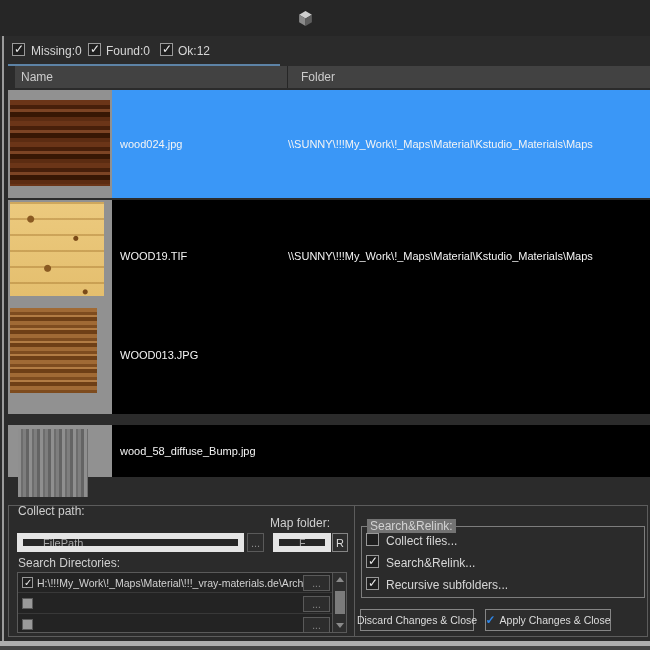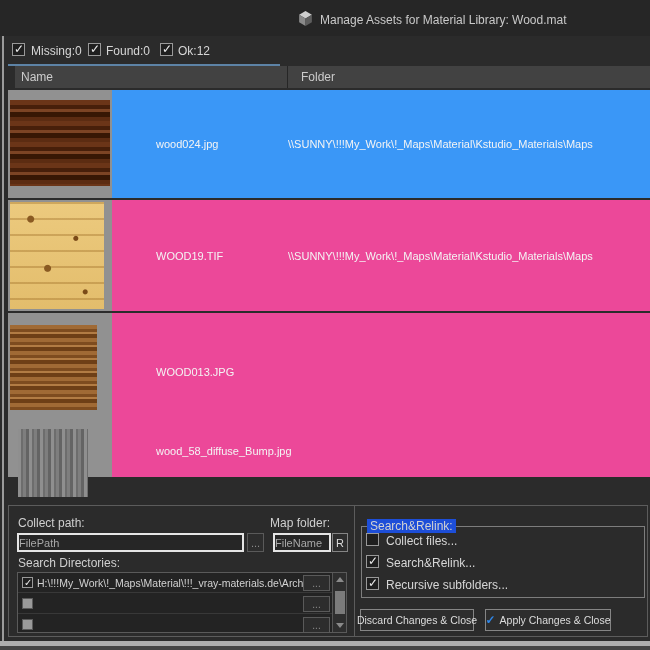--- a/index.html
+++ b/index.html
@@ -26,27 +26,27 @@
   .cb.gray { background:#9a9a9a; border-color:#5a5a5a; }
   .cb-label { position:absolute; font-size:12px; color:#d6d6d6; white-space:nowrap; }
 
   
   .thead { position:absolute; left:15px; top:66px; width:642px; height:22px; background:#424242; }
   .thead .hname { position:absolute; left:6px; top:4px; font-size:12px; color:#cccccc; }
   .thead .hfolder { position:absolute; left:286px; top:4px; font-size:12px; color:#cccccc; }
   .thead .hdiv { position:absolute; left:272px; top:0; width:1px; height:22px; background:#262626; }
   .sort-strip { position:absolute; left:8px; top:64px; width:272px; height:2px; background:#5d83a6; }
 
-  .trow { position:absolute; left:8px; width:642px; background:#ec4899; }
+  .trow { position:absolute; left:8px; width:642px; background:#000000; }
   .trow.sel { background:#3a97f7; }
   .thumbcell { position:absolute; left:0; top:0; width:104px; height:100%; background:#919191; }
   .thumb { position:absolute; }
   .cell-name, .cell-folder { position:absolute; top:50%; transform:translateY(-50%);
     font-size:11px; color:#f4f4f4; white-space:nowrap; }
-  .cell-name { left:112px;margin-left:36px; }
+  .cell-name { left:112px; }
   .cell-folder { left:280px; }
 
   
   .thumb1 { left:2px; top:10px; width:100px; height:86px;
     background:repeating-linear-gradient(180deg,#6b3518 0 5px,#471f0a 5px 9px,#7c4424 9px 12px,#371704 12px 17px,#5c2c12 17px 21px); }
   .thumb2 { left:2px; top:2px; width:94px; height:107px;
     background:
       radial-gradient(circle at 22% 16%, #8a5a22 0 3px, rgba(0,0,0,0) 4px),
       radial-gradient(circle at 70% 34%, #7a4a18 0 2px, rgba(0,0,0,0) 3px),
       radial-gradient(circle at 40% 62%, #8a5a22 0 3px, rgba(0,0,0,0) 4px),
@@ -55,60 +55,59 @@
       linear-gradient(180deg,#ecca7e,#e3bd6c); }
   .thumb3 { left:2px; top:12px; width:87px; height:85px;
     background:repeating-linear-gradient(180deg,#a06a35 0 4px,#7e4c1f 4px 7px,#b27c44 7px 9px,#6e3f16 9px 13px); }
   .thumb4 { left:10px; top:4px; width:70px; height:68px;
     background:repeating-linear-gradient(90deg,#8f8f8f 0 3px,#6d6d6d 3px 5px,#7e7e7e 5px 8px,#646464 8px 11px); }
 
   
   .panel-box { position:absolute; left:8px; top:505px; width:640px; height:132px; border:1px solid #5c5c5c; }
   .panel-vdiv { position:absolute; left:354px; top:505px; width:1px; height:132px; background:#5c5c5c; }
   .lbl { position:absolute; font-size:12px; color:#cfcfcf; white-space:nowrap; }
-  .txtin { position:absolute; height:19px; background:#262626; border:2px solid #e5e5e5;
-    color:#a8a8a8; font-size:11px; font-family:"Liberation Sans",sans-serif; padding:0 0; }
+  .txtin { position:absolute; height:19px; background:#262626; border:6px solid #e5e5e5;
+    color:#a8a8a8; font-size:11px; font-family:"Liberation Sans",sans-serif; padding:0 20px; }
   .btn { position:absolute; background:#2d2d2d; border:1px solid #858585; color:#dcdcdc;
     font-size:11px; display:flex; align-items:center; justify-content:center; white-space:nowrap; }
   .btn.dim { border-color:#5a5a5a; color:#8a8a8a; }
 
   
   .dirlist { position:absolute; left:17px; top:572px; width:330px; height:61px;
     background:#232323; border:1px solid #5a5a5a; overflow:hidden; }
   .dirrow { position:absolute; left:0; width:314px; height:20px; border-bottom:1px solid #383838; }
   .dirrow .cb { left:4px; top:4px; width:11px; height:11px; }
   .dirrow .cb.checked::after { font-size:10px; top:-1px; left:1px; }
   .dirtext { position:absolute; left:19px; top:4px; font-size:10.5px; color:#d2d2d2; white-space:nowrap; }
   .dirbrowse { left:285px; width:27px; height:16px; top:2px; font-size:10px; }
   .vscroll { position:absolute; left:314px; top:0; width:14px; height:59px; background:#2e2e2e; border-left:1px solid #555; }
   .vthumb { position:absolute; left:2px; top:18px; width:10px; height:23px; background:#7b7b7b; }
   .arr { position:absolute; left:3px; width:0; height:0; border-left:4px solid transparent; border-right:4px solid transparent; }
   .arr.up { top:4px; border-bottom:5px solid #8a8a8a; }
   .arr.down { bottom:4px; border-top:5px solid #8a8a8a; }
 
   
   .sr-box { position:absolute; left:361px; top:526px; width:284px; height:72px; border:1px solid #7d7d7d; }
-  .sr-legend { position:absolute; left:367px; top:519px; font-size:12px; color:#d2d2d2; background:#1d4ed8; padding:0 3px; }
+  .sr-legend { position:absolute; left:367px; top:519px; font-size:12px; color:#d2d2d2; background:#737373; padding:0 3px; }
 
   .footer-btn { height:22px; font-size:10.5px; }
   .apply-check { color:#2f86e8; font-weight:bold; font-size:12px; margin-right:4px; }
 </style>
 </head>
 <body>
 
 <div id="win">
   <div class="frame-top"></div>
 
   <div class="titlebar">
     <svg class="title-icon" viewBox="0 0 16 16">
       <polygon points="8,1 14,4.5 8,8 2,4.5" fill="#cfcfcf"></polygon>
       <polygon points="2,4.5 8,8 8,15 2,11.5" fill="#8a8a8a"></polygon>
       <polygon points="14,4.5 8,8 8,15 14,11.5" fill="#5e5e5e"></polygon>
     </svg>
-    <span class="title-text">Manage Assets for Material Library: Wood.mat</span>
   </div>
 
   <span class="cb checked" style="left:12px; top:43px;"></span>
   <span class="cb-label" style="left:31px; top:44px;">Missing:0</span>
   <span class="cb checked" style="left:88px; top:43px;"></span>
   <span class="cb-label" style="left:106px; top:44px;">Found:0</span>
   <span class="cb checked" style="left:160px; top:43px;"></span>
   <span class="cb-label" style="left:178px; top:44px;">Ok:12</span>
 
   <div class="sort-strip"></div>
@@ -127,38 +126,38 @@
   </div>
 
   <div class="trow" style="top:200px; height:111px;">
     <div class="thumbcell">
       <div class="thumb thumb2"></div>
     </div>
     <span class="cell-name">WOOD19.TIF</span>
     <span class="cell-folder">\\SUNNY\!!!My_Work\!_Maps\Material\Kstudio_Materials\Maps</span>
   </div>
 
-  <div class="trow" style="top:313px; height:118px;">
+  <div class="trow" style="top:296px; height:118px;">
     <div class="thumbcell">
       <div class="thumb thumb3"></div>
     </div>
     <span class="cell-name">WOOD013.JPG</span>
   </div>
 
   <div class="trow" style="top:425px; height:52px;">
     <div class="thumbcell">
       <div class="thumb thumb4"></div>
     </div>
     <span class="cell-name">wood_58_diffuse_Bump.jpg</span>
   </div>
 
   <div class="panel-box"></div>
   <div class="panel-vdiv"></div>
 
-  <span class="lbl" style="left:18px; top:516px;">Collect path:</span>
+  <span class="lbl" style="left:18px; top:504px;">Collect path:</span>
   <input class="txtin" style="left: 17px; top: 533px; width: 227px;" value="FilePath">
   <div class="btn dim" style="left:247px; top:533px; width:17px; height:19px;">...</div>
 
   <span class="lbl" style="left:270px; top:516px;">Map folder:</span>
   <input class="txtin" style="left: 273px; top: 533px; width: 58px;" value="FileName">
   <div class="btn" style="left:332px; top:533px; width:16px; height:19px;">R</div>
 
   <span class="lbl" style="left:18px; top:556px;">Search Directories:</span>
 
   <div class="dirlist">

